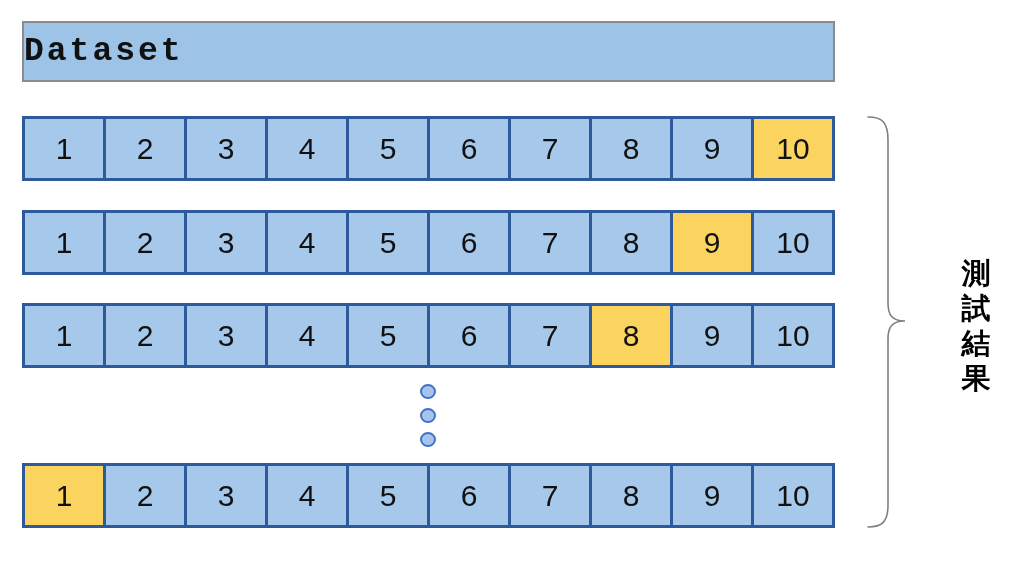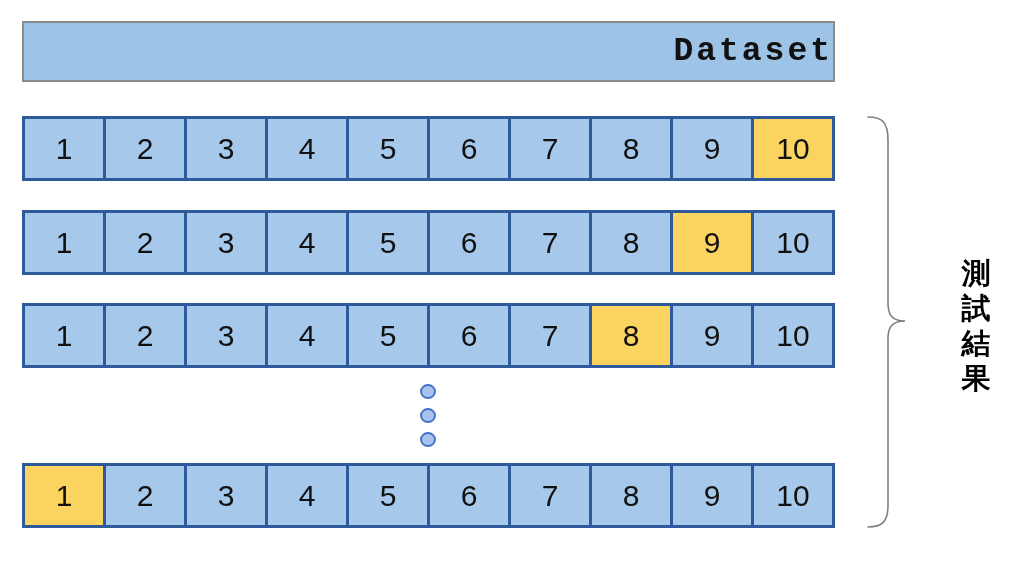--- a/index.html
+++ b/index.html
@@ -21,21 +21,21 @@
     position: absolute;
     left: 22px;
     top: 21px;
     width: 813px;
     height: 61px;
     box-sizing: border-box;
     background: var(--header-fill);
     border: 2px solid var(--header-border);
     display: flex;
     align-items: center;
-    justify-content: flex-end;
+    justify-content: flex-start;
   }
   .dataset-header .title {
     font-family: "Liberation Mono", "DejaVu Sans Mono", monospace;
     font-weight: bold;
     font-size: 33px;
     letter-spacing: 3px;
     color: var(--text-color);
   }
 
   

